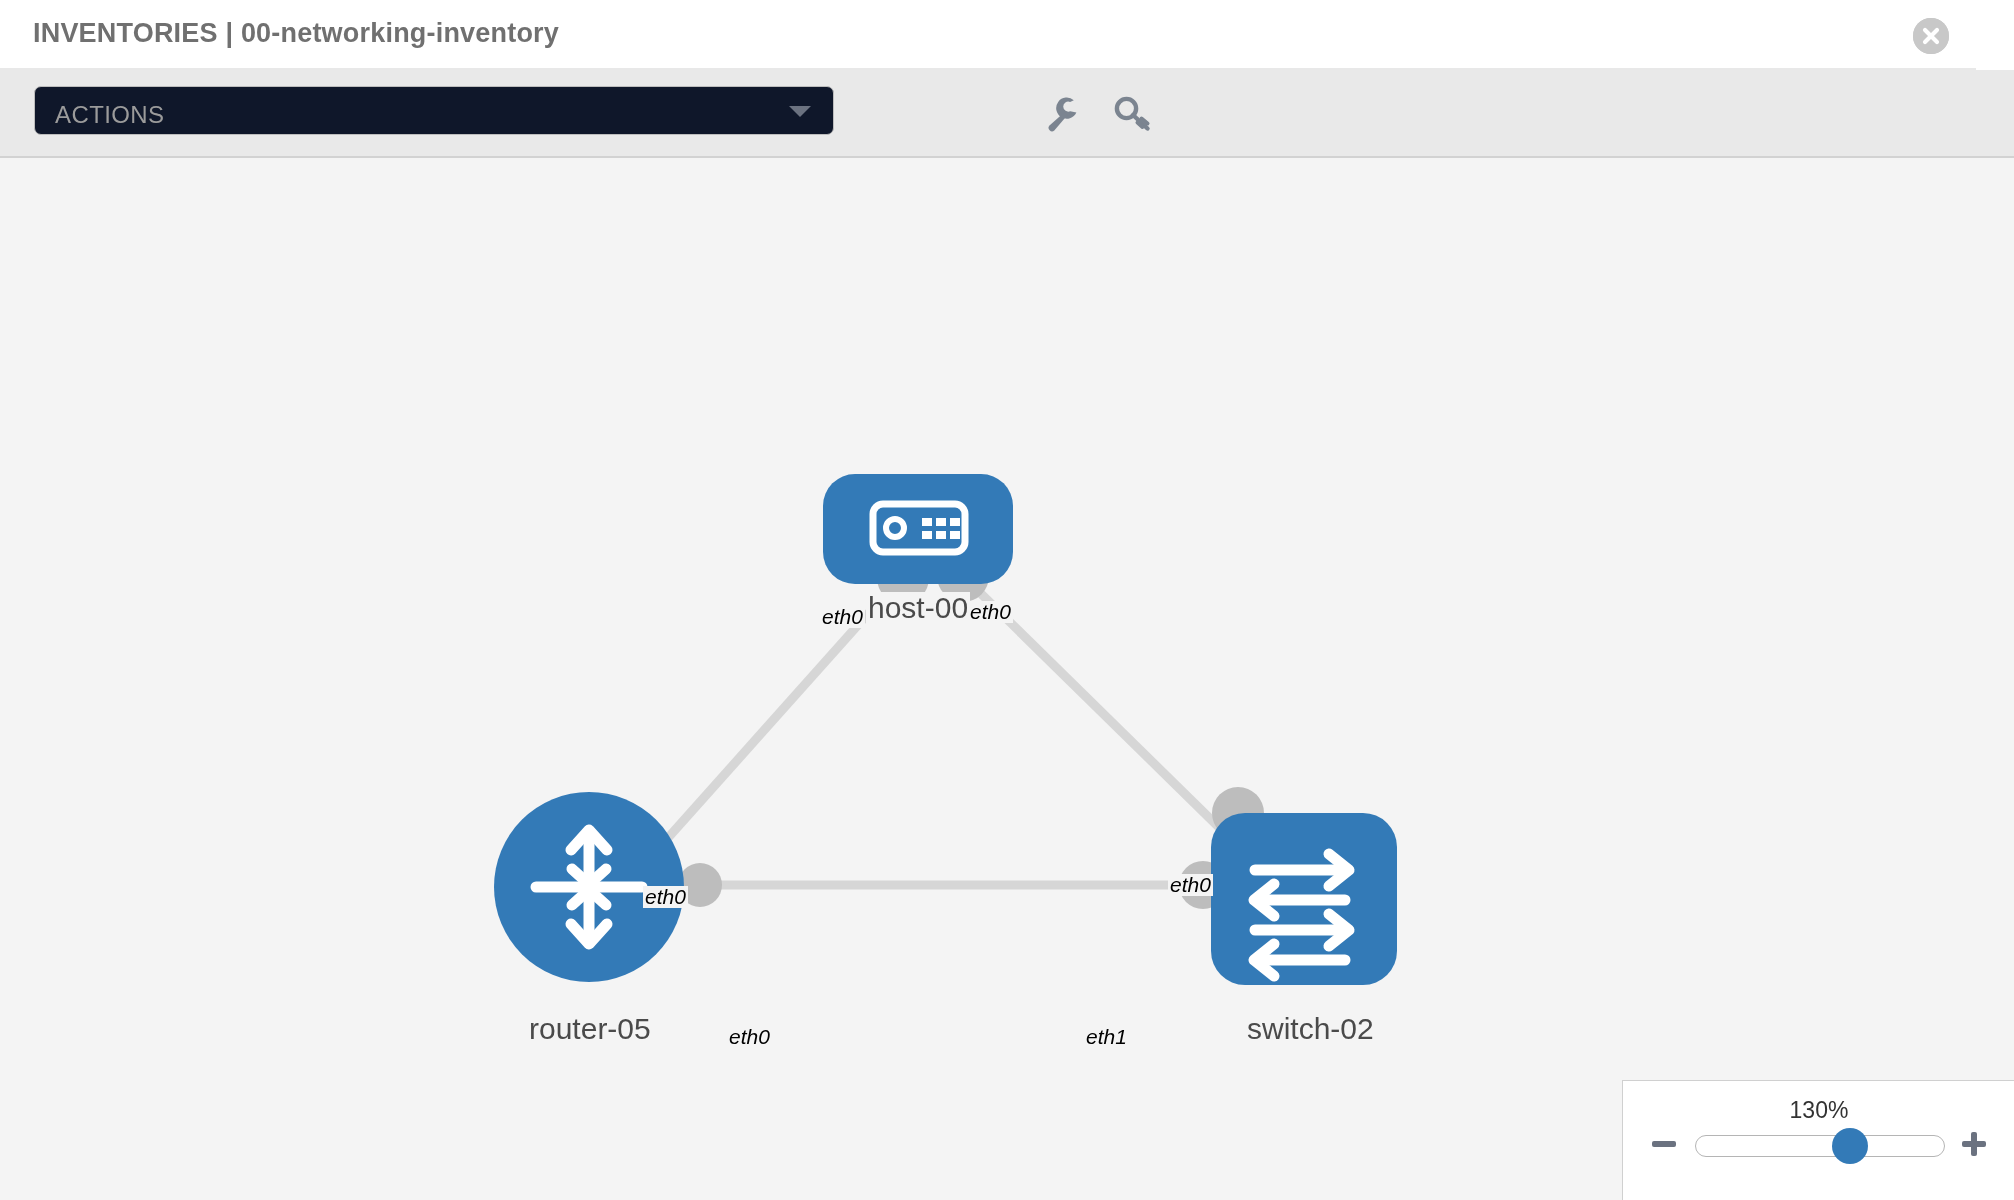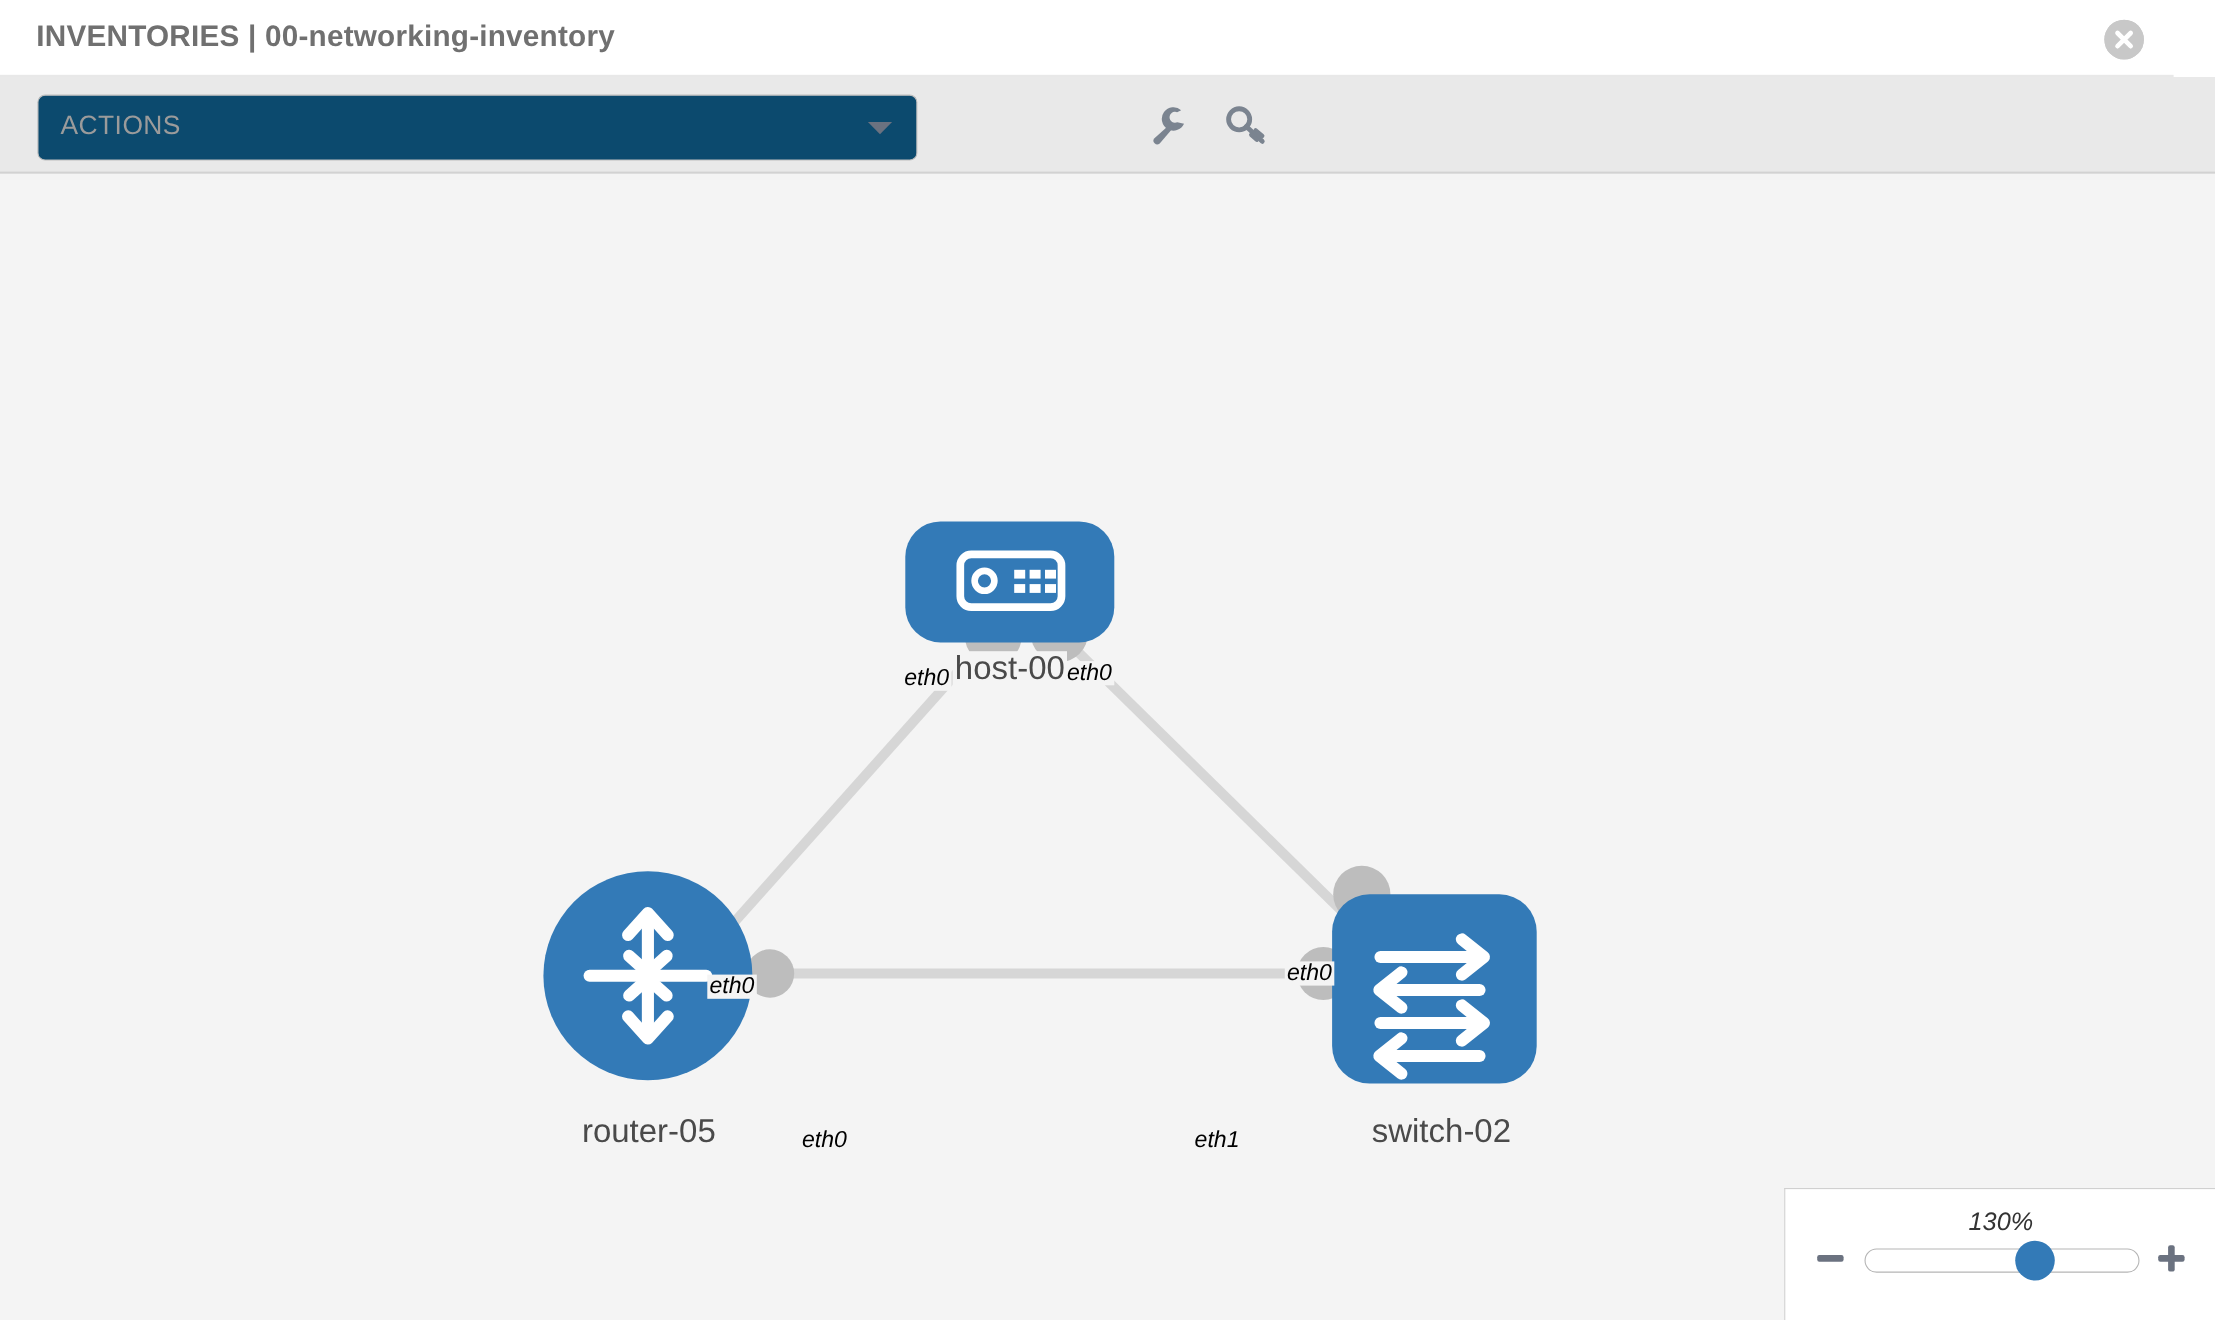--- a/index.html
+++ b/index.html
@@ -59,22 +59,22 @@
     height: 88px;
     background: #e9e9e9;
     border-bottom: 2px solid #d2d2d2;
     box-sizing: border-box;
   }
   .actions-select {
     position: absolute;
     left: 34px;
     top: 16px;
     width: 800px;
-    height: 60px;
-    background: #0c4a6e;
+    height: 49px;
+    background: #0f172a;
     border: 1px solid #bdbdbd;
     border-radius: 7px;
     box-sizing: border-box;
     cursor: pointer;
   }
   .actions-select .label {
     position: absolute;
     left: 20px;
     top: 14px;
     font-size: 24px;
@@ -165,21 +165,20 @@
     position: absolute;
     left: 1622px;
     top: 1080px;
     width: 392px;
     height: 120px;
     background: #ffffff;
     border: 1px solid #d0d0d0;
     border-right: none;
     border-bottom: none;
     box-sizing: border-box;
-    font-style: italic;
   }
   .zoom-level {
     position: absolute;
     top: 16px;
     left: 0;
     width: 392px;
     text-align: center;
     font-size: 23px;
     color: #333333;
   }

